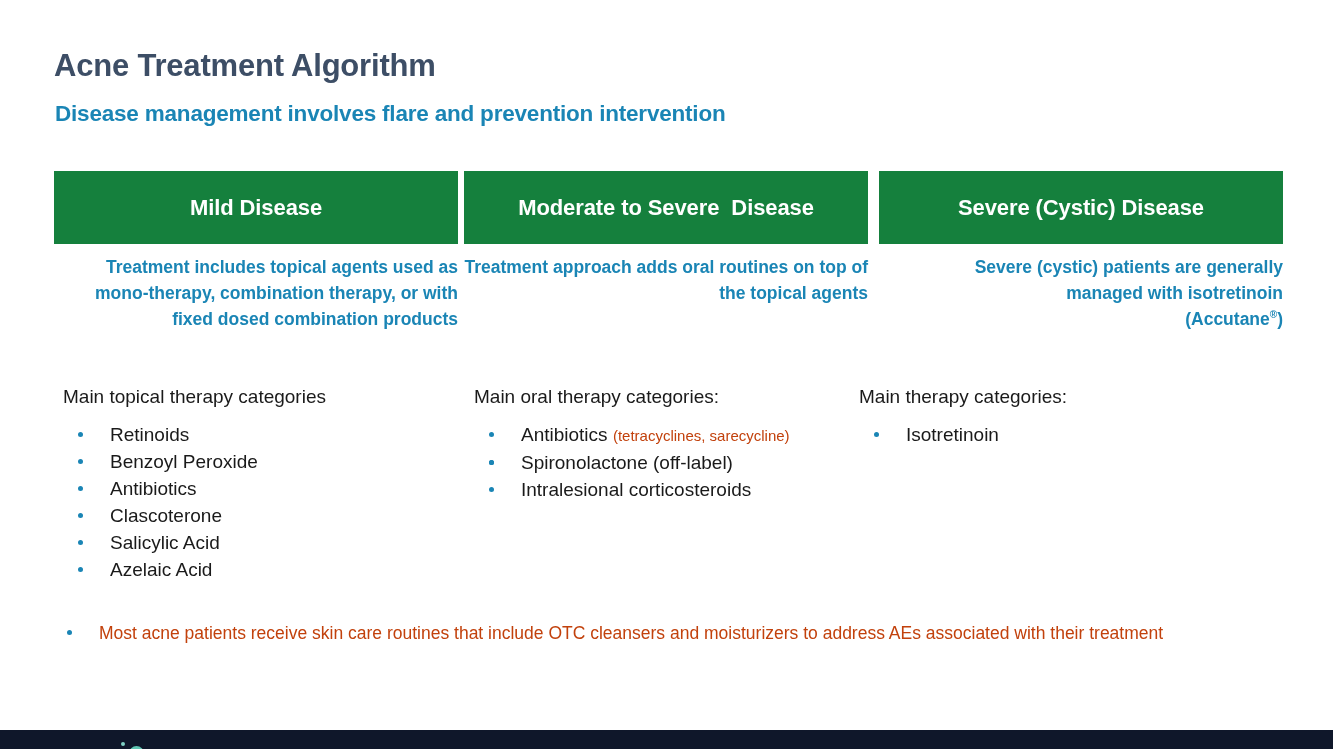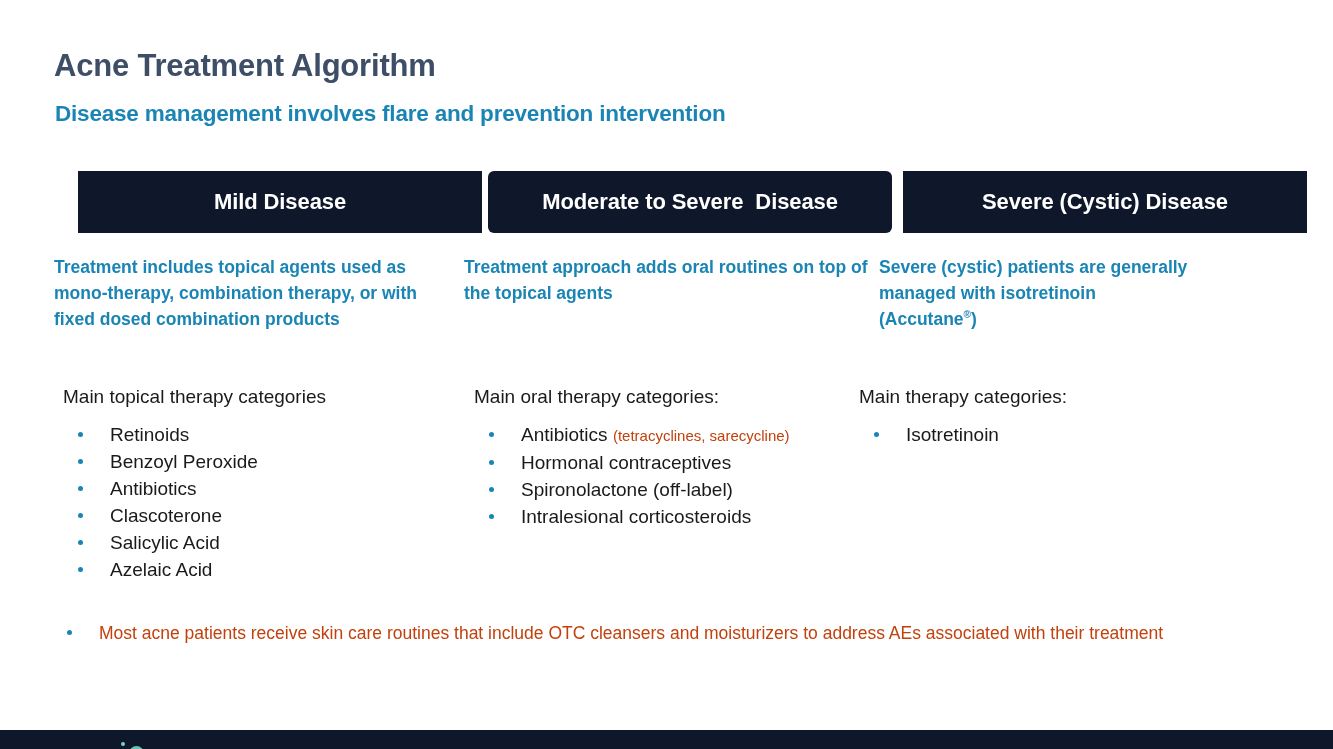--- a/index.html
+++ b/index.html
@@ -40,43 +40,42 @@
     font-weight: bold;
     color: #1a85b5;
     letter-spacing: -0.2px;
     white-space: nowrap;
   }
 
   
   .colhead {
     position: absolute;
     top: 171px;
-    height: 62px;
-    background: #0f172a;
+    height: 73px;
+    background: #15803d;
     display: flex;
     align-items: center;
     justify-content: center;
-    margin-left: 24px;
   }
   .colhead span {
     color: #ffffff;
     font-size: 22px;
     font-weight: bold;
     letter-spacing: -0.1px;
     white-space: pre;
   }
   #colhead-0 { left: 54px;  width: 404px; }
-  #colhead-1 { left: 464px; width: 404px; border-radius: 6px; }
+  #colhead-1 { left: 464px; width: 404px; }
   #colhead-2 { left: 879px; width: 404px; }
 
   
   .coldesc {
     position: absolute;
     top: 254px;
-    text-align: left;
+    text-align: right;
     color: #1a85b5;
     font-size: 17.5px;
     font-weight: bold;
     line-height: 26px;
   }
   #coldesc-0 { left: 54px;  width: 404px; }
   #coldesc-1 { left: 464px; width: 404px; }
   #coldesc-2 { left: 879px; width: 404px; }
   .coldesc sup {
     font-size: 10px;
@@ -245,21 +244,21 @@
       <li><span class="bullet-dot"></span><span>Clascoterone</span></li>
       <li><span class="bullet-dot"></span><span>Salicylic Acid</span></li>
       <li><span class="bullet-dot"></span><span>Azelaic Acid</span></li>
     </ul>
   </div>
 
   <div class="listblock" id="listblock-1">
     <div class="list-heading">Main oral therapy categories:</div>
     <ul class="bullets">
       <li><span class="bullet-dot"></span><span>Antibiotics</span> <span class="sub-note">(tetracyclines, sarecycline)</span></li>
-      <li><span class="bullet-dot"></span><span>Hormonal contraceptives</span></li>
+      <li><span class="bullet-dot"></span></li>
       <li><span class="bullet-dot"></span><span>Spironolactone (off-label)</span></li>
       <li><span class="bullet-dot"></span><span>Intralesional corticosteroids</span></li>
     </ul>
   </div>
 
   <div class="listblock" id="listblock-2">
     <div class="list-heading">Main therapy categories:</div>
     <ul class="bullets">
       <li><span class="bullet-dot"></span><span>Isotretinoin</span></li>
     </ul>

